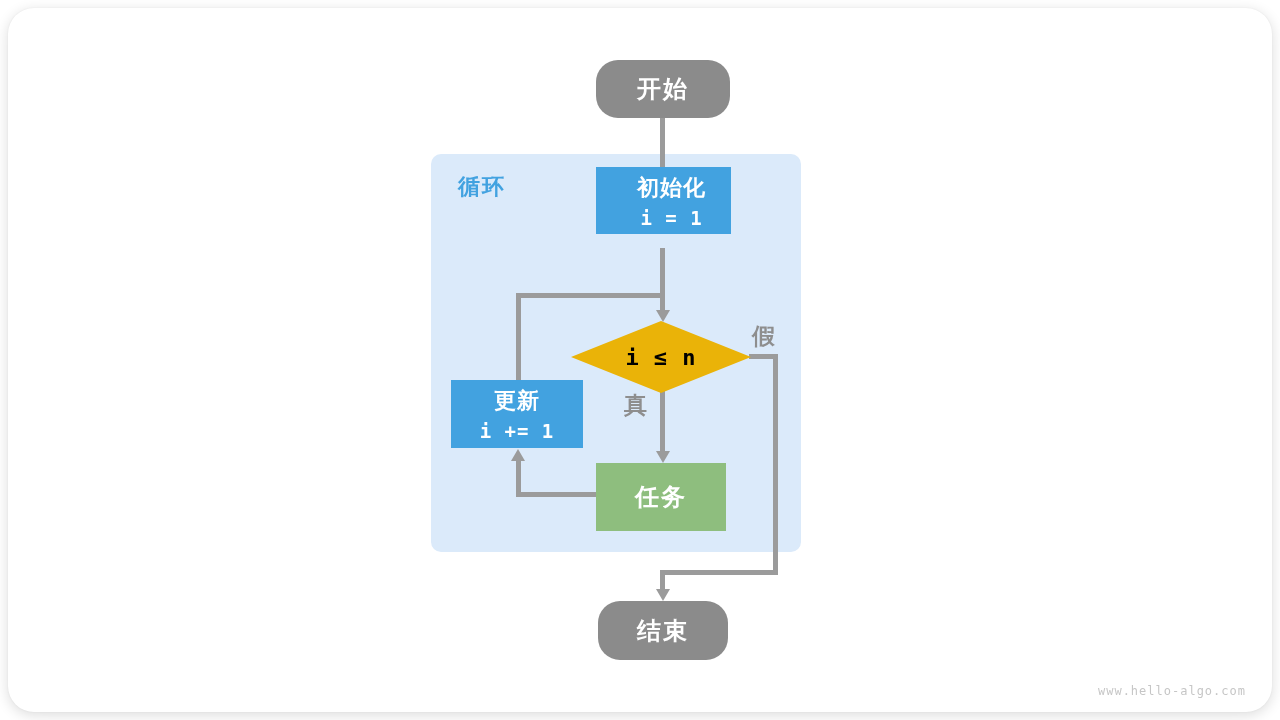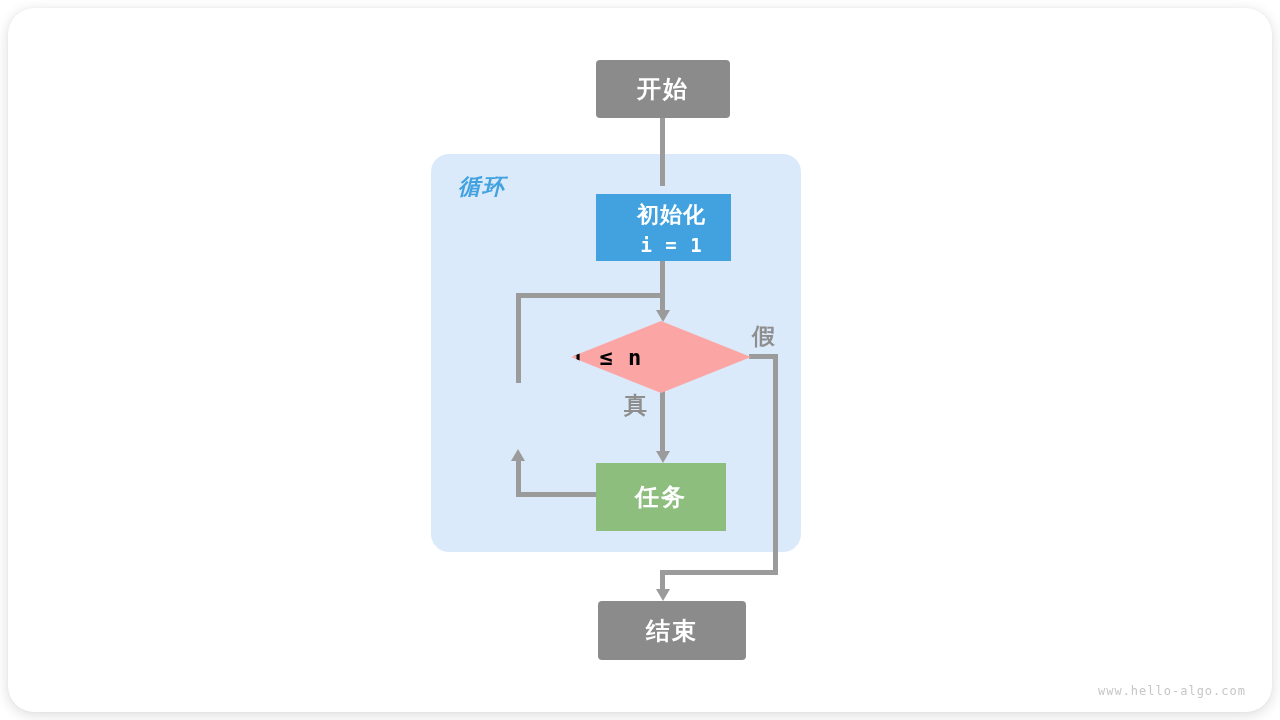--- a/index.html
+++ b/index.html
@@ -17,52 +17,51 @@
   .stage { position: absolute; left: 0; top: 0; width: 1280px; height: 720px; }
 
   
   .node {
     position: absolute;
     display: flex; flex-direction: column;
     align-items: center; justify-content: center;
     color: #ffffff;
     z-index: 3;
   }
-  .terminal { background: #8b8b8b; border-radius: 4px; font-size: 24px; font-weight: 600; letter-spacing: 2px; }
+  .terminal { background: #8b8b8b; border-radius: 22px; font-size: 24px; font-weight: 600; letter-spacing: 2px; }
   .process  { background: #42a2e0; font-size: 22px; font-weight: 600; letter-spacing: 1px; }
   .task     { background: #8ebe7e; font-size: 24px; font-weight: 600; letter-spacing: 2px; text-align: right; }
 
   .node-start  { left: 588px; top: 52px;  width: 134px; height: 58px; }
-  .node-init   { left: 588px; top: 186px; width: 135px; height: 67px; padding-left: 16px; }
+  .node-init   { left: 588px; top: 159px; width: 135px; height: 67px; padding-left: 16px; }
   .node-update { left: 443px; top: 372px; width: 132px; height: 68px; }
   .node-task   { left: 588px; top: 455px; width: 130px; height: 68px; }
-  .node-end    { left: 590px; top: 593px; width: 148px; height: 59px; }
+  .node-end    { left: 590px; top: 593px; width: 130px; height: 59px; }
 
   .code {
     font-family: "DejaVu Sans Mono", "Liberation Mono", monospace;
     font-size: 19px; font-weight: bold; letter-spacing: 1px; margin-top: 4px;
   }
 
   .diamond {
     position: absolute;
     left: 563px; top: 313px; width: 180px; height: 72px;
-    background: #fca5a5;
+    background: #eab308;
     clip-path: polygon(50% 0, 100% 50%, 50% 100%, 0 50%);
-    display: flex; align-items: center; justify-content: flex-start;
+    display: flex; align-items: center; justify-content: center;
     z-index: 3;
   }
   .diamond .code { font-size: 22px; margin-top: 0; }
 
   
   .loop-box {
     position: absolute;
     left: 423px; top: 146px; width: 370px; height: 398px;
-    background: #dbeafa; border-radius: 18px;
+    background: #dbeafa; border-radius: 10px;
     z-index: 1;
-    font-style: italic;
   }
   .loop-label {
     position: absolute; left: 27px; top: 18px;
     color: #42a2e0; font-size: 22px; font-weight: bold; letter-spacing: 2px;
   }
 
   
   .line { position: absolute; background: #9b9b9b; z-index: 2; }
   .arrow { position: absolute; width: 0; height: 0; z-index: 2; }
   .arrow.down { border-left: 7px solid transparent; border-right: 7px solid transparent; border-top: 12px solid #9b9b9b; }
@@ -121,20 +120,24 @@
 
     <div class="node process node-init">
       <span>初始化</span>
       <span class="code">i = 1</span>
     </div>
 
     <div class="diamond">
       <span class="code">i ≤ n</span>
     </div>
 
+    <div class="node process node-update">
+      <span>更新</span>
+      <span class="code">i += 1</span>
+    </div>
 
     <div class="node task node-task">
       <span>任务</span>
     </div>
 
     <div class="node terminal node-end">
       <span>结束</span>
     </div>
 
     <div class="watermark">www.hello-algo.com</div>

